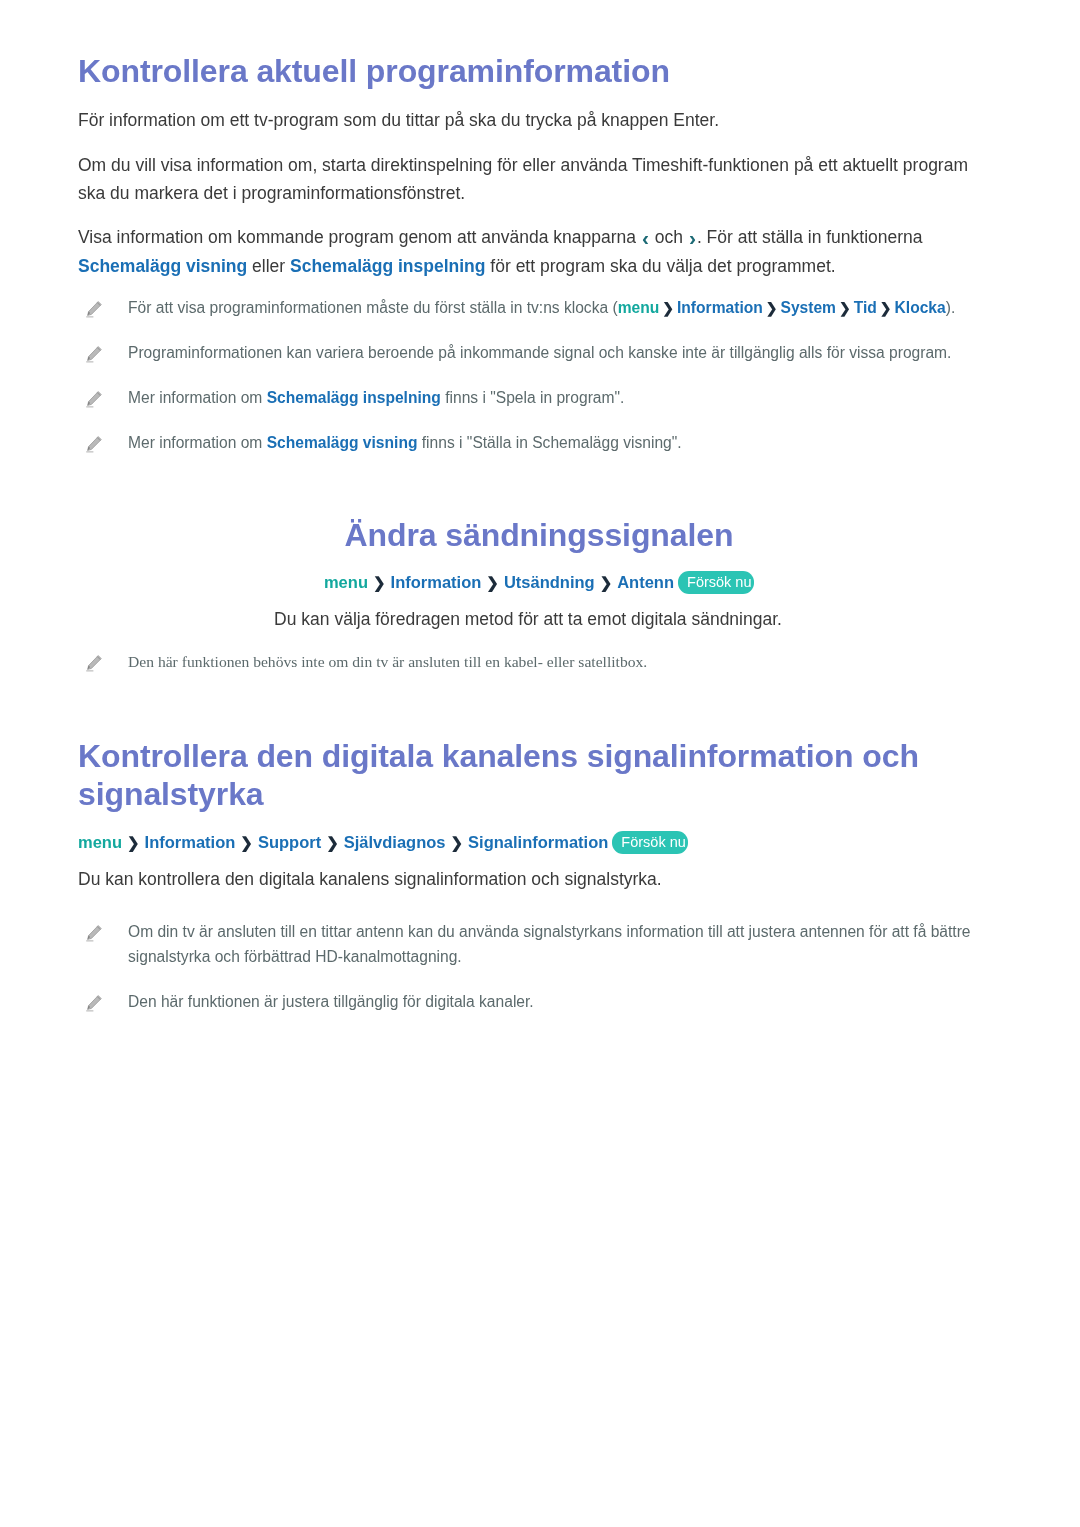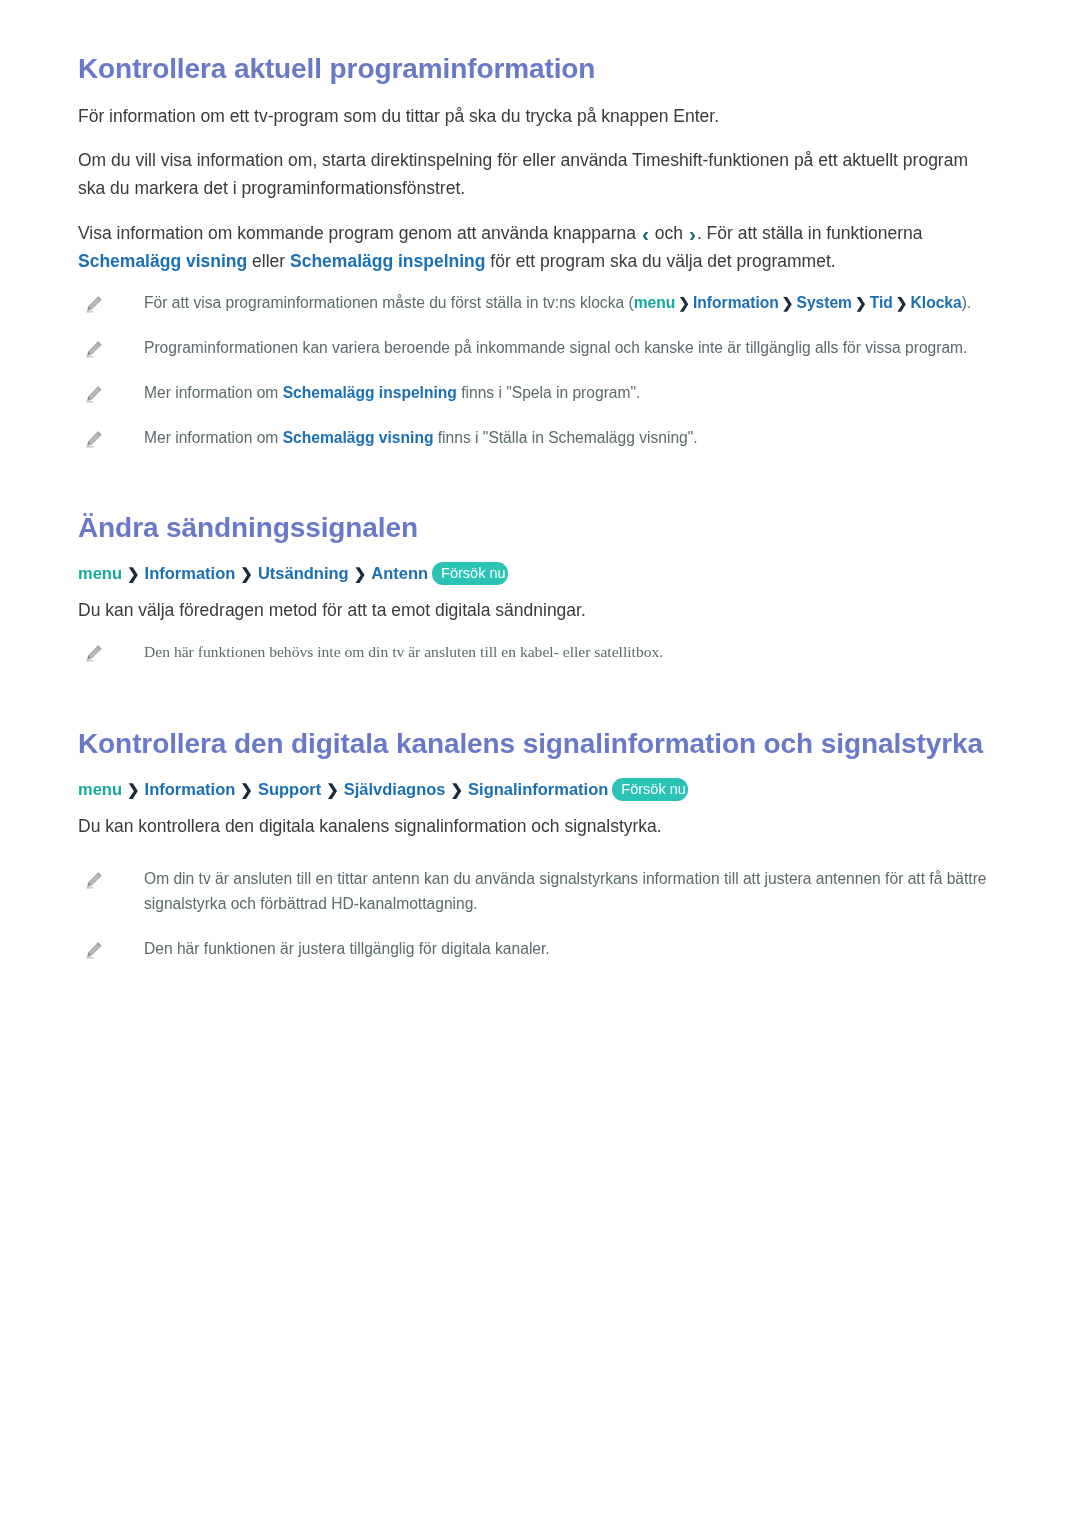--- a/index.html
+++ b/index.html
@@ -19,31 +19,31 @@
     width: 1080px;
     height: 1527px;
     padding: 0;
     box-sizing: border-box;
   }
   .content {
     padding: 52px 80px 0 78px;
   }
 
   h1.section-title {
-    font-size: 28px;
+    font-size: 32px;
     font-weight: bold;
     color: #6a78c8;
     margin: 0 0 16px 0;
     letter-spacing: -0.1px;
     line-height: 1.2;
   }
   .section + .section {
     margin-top: 46px;
   }
-  .section.s2 { margin-top: 60px; }
+  .section.s2 { margin-top: 60px; text-align: center; }
   .section.s3 { margin-top: 62px; }
 
   p.body-text {
     font-size: 17.5px;
     line-height: 1.62;
     color: #3a3a3a;
     margin: 0 0 16px 0;
     max-width: 900px;
   }
   p.body-text.tight { margin-bottom: 27px; }
@@ -93,21 +93,20 @@
     position: relative;
     top: 2px;
     padding: 0 1px;
   }
 
   .notes { margin: 14px 0 0 0; }
   .note {
     display: flex;
     align-items: flex-start;
     margin: 0 0 20px 0;
-    gap: 16px;
   }
   .note:last-child { margin-bottom: 0; }
   .note-icon {
     flex: 0 0 auto;
     width: 20px;
     height: 20px;
     margin: 3px 24px 0 6px;
     position: relative;
   }
   .note-text {

